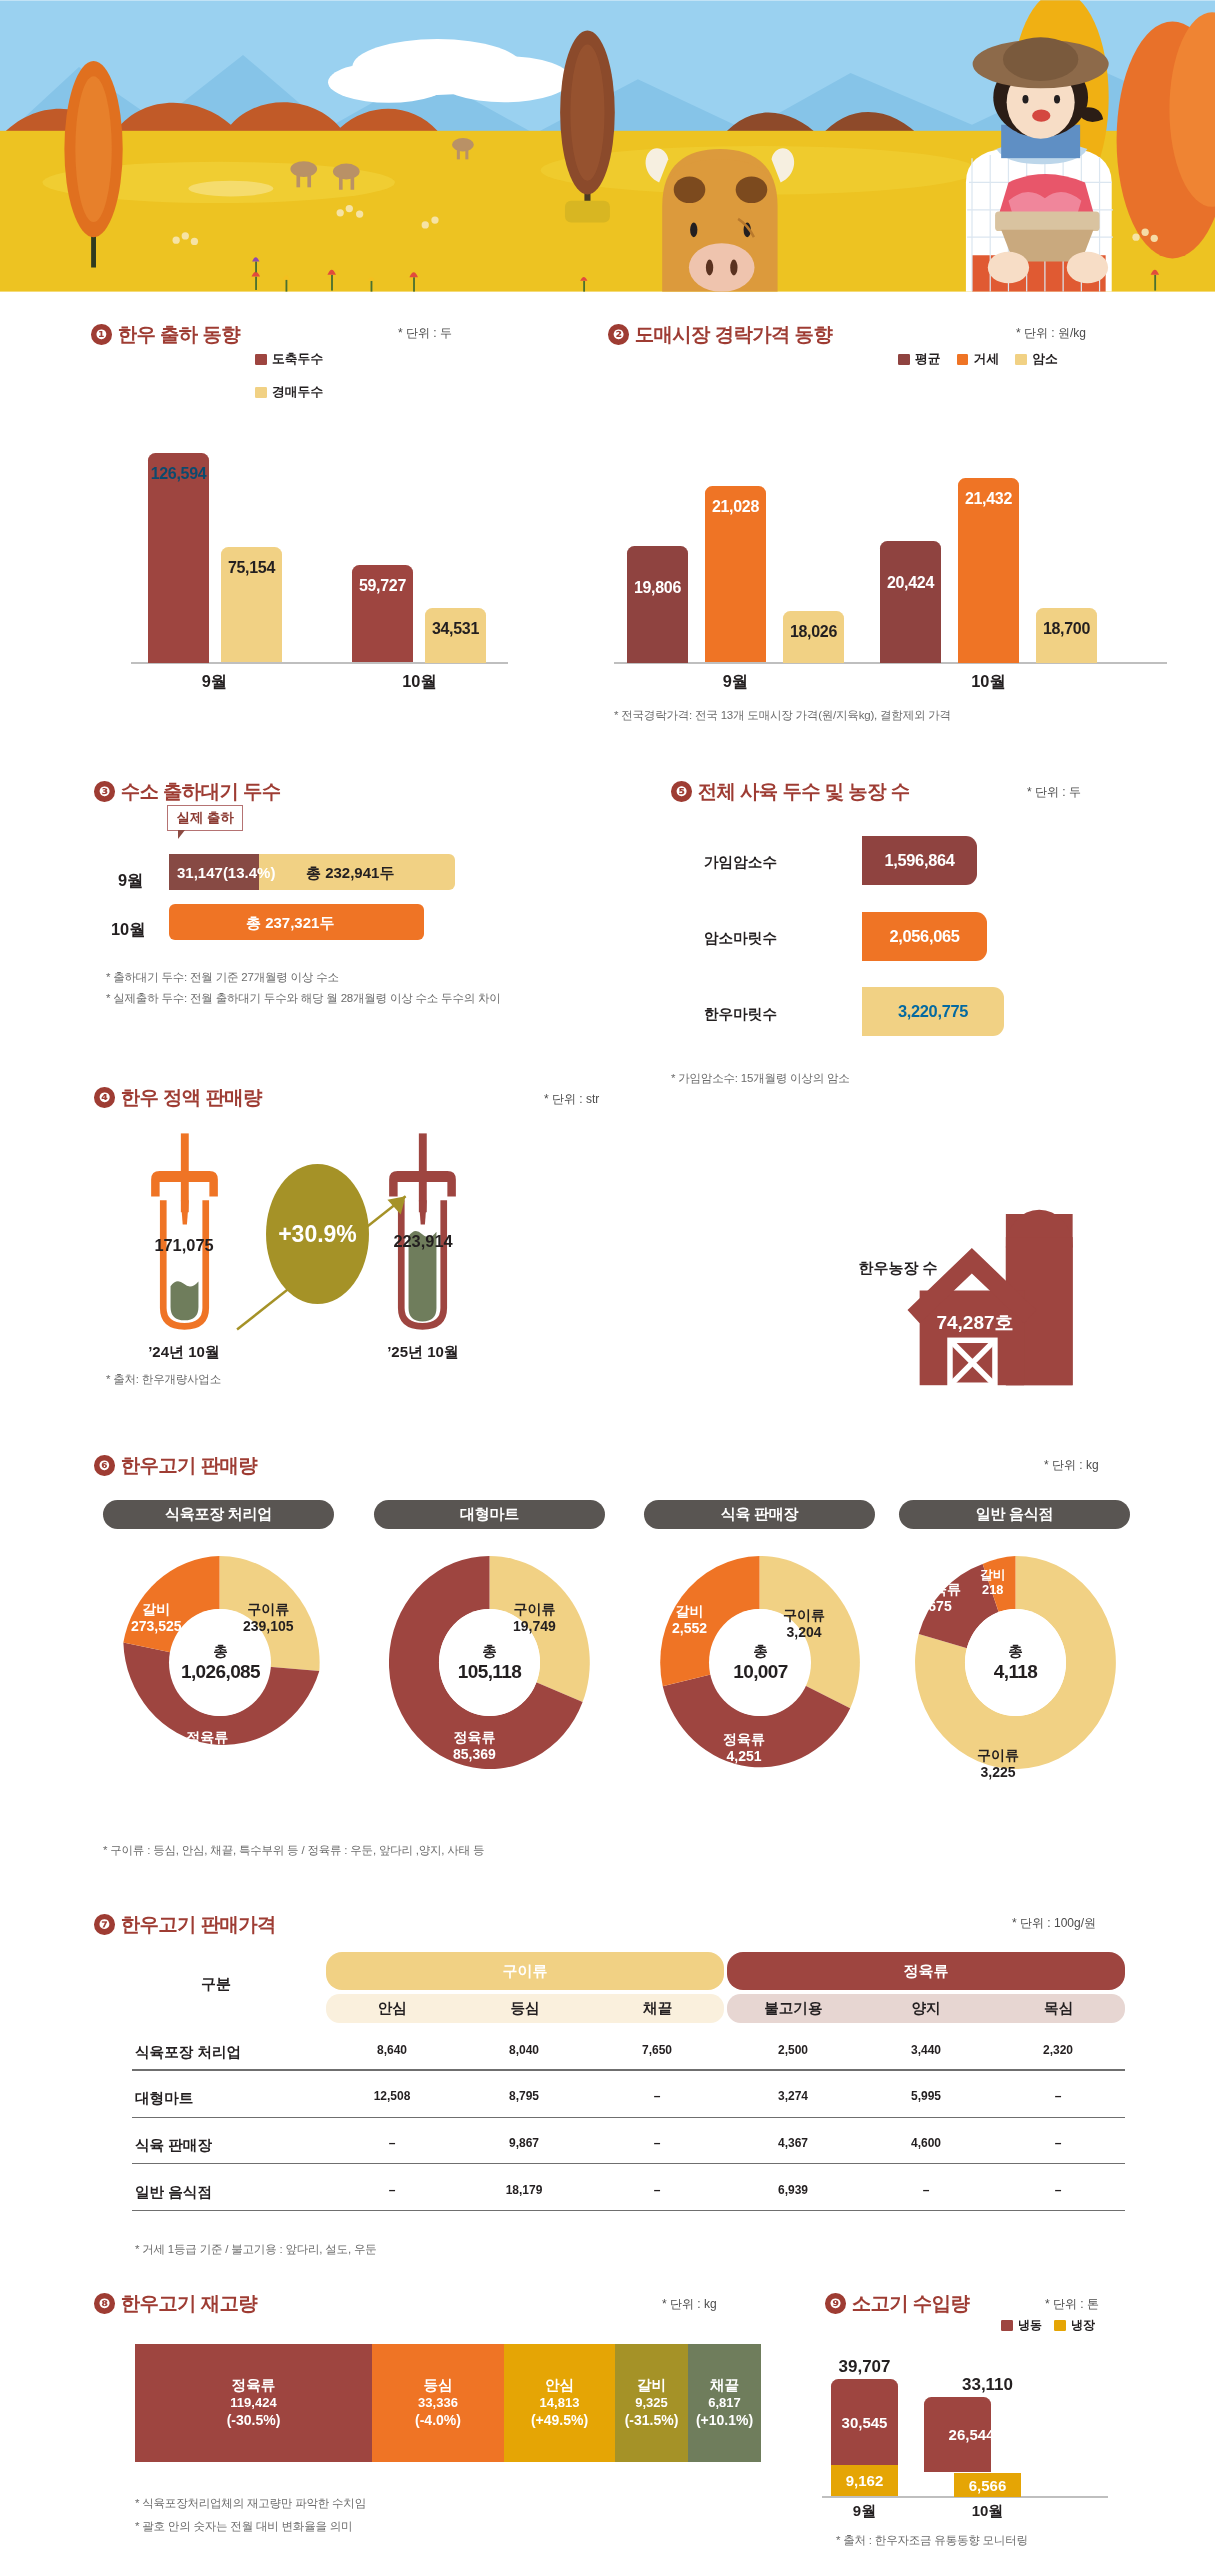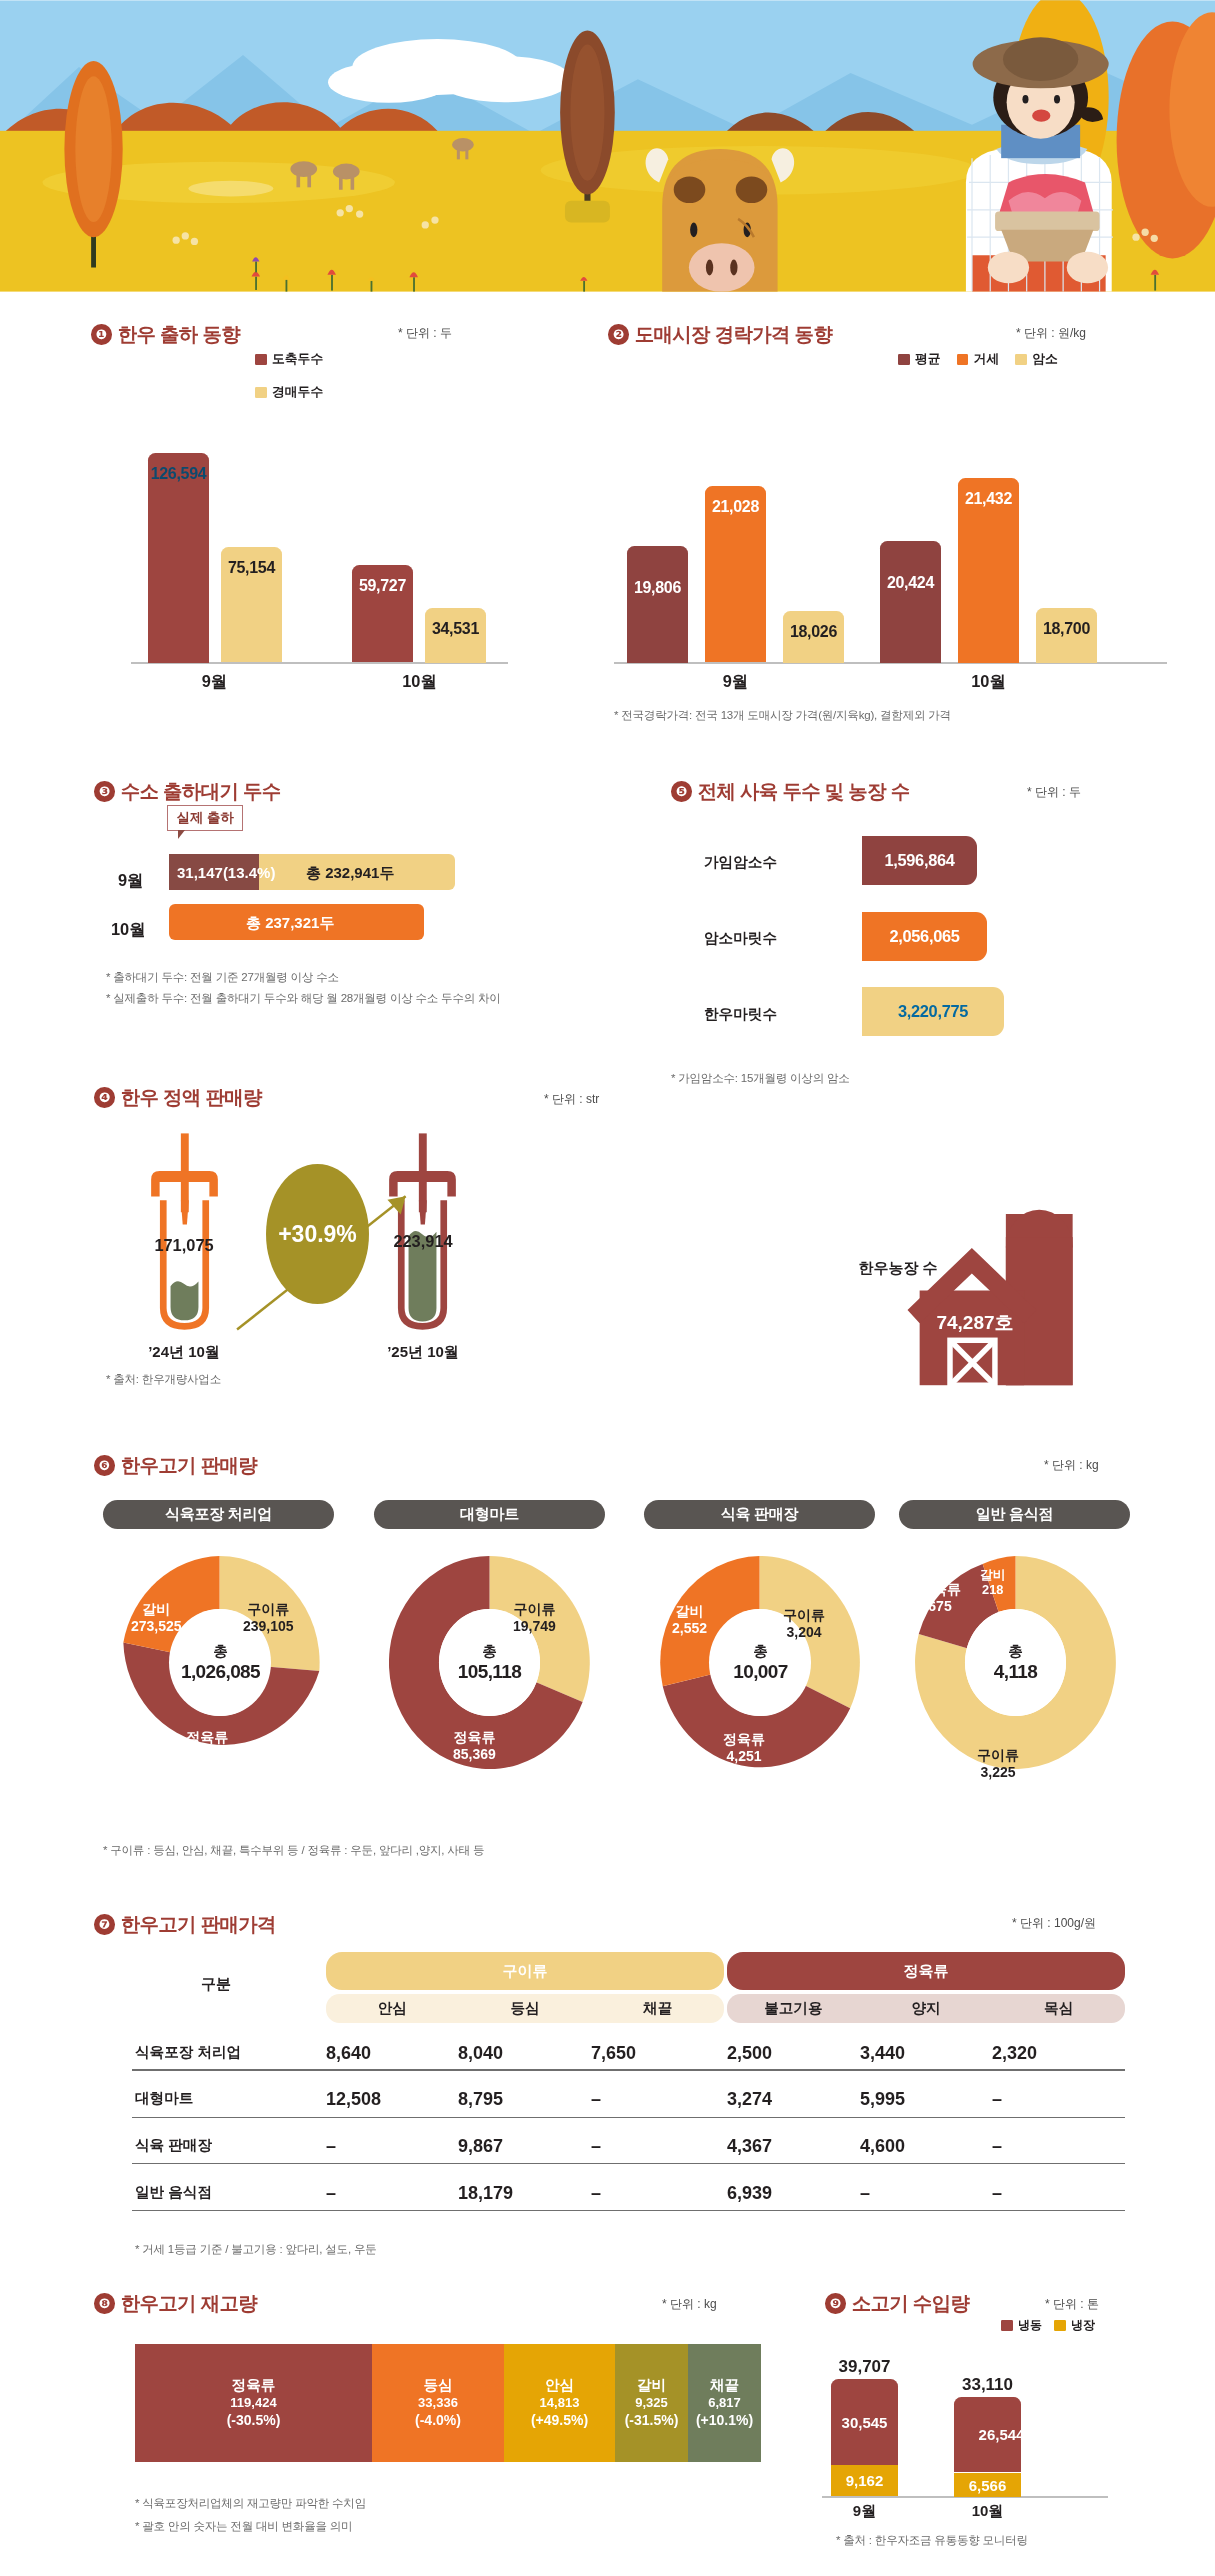--- a/index.html
+++ b/index.html
@@ -90,21 +90,21 @@
   .dlab { position: absolute; text-align: center; font-size: 14px; font-weight: bold; line-height: 1.18; white-space: nowrap; }
 
   
   .t-group { position: absolute; border-radius: 16px; display: flex; align-items: center; justify-content: center;
              color: #fff; font-size: 15px; font-weight: bold; }
   .t-sub { position: absolute; border-radius: 13.4px; display: flex; align-items: center; }
   .t-sub span { flex: 1; text-align: center; font-size: 14.6px; font-weight: bold; color: #231f20; }
   .t-gubun { position: absolute; font-size: 15px; font-weight: bold; }
   .t-line { position: absolute; background: #6f6f6f; }
   .t-rowname { position: absolute; font-size: 14.6px; font-weight: bold; white-space: nowrap; }
-  .t-cell { position: absolute; font-size: 18px; font-weight: bold; }
+  .t-cell { position: absolute; text-align: center; font-size: 12px; font-weight: bold; }
 
   
   .inv-seg { position: absolute; display: flex; flex-direction: column; align-items: center; justify-content: center;
              color: #fff; text-align: center; line-height: 1.28; }
   .inv-n { font-size: 14.6px; font-weight: bold; }
   .inv-v { font-size: 13px; font-weight: bold; }
   .inv-p { font-size: 14px; font-weight: bold; }
 
   
   .s9seg { position: absolute; display: flex; align-items: center; justify-content: center;
@@ -647,20 +647,20 @@
   </div>
 
   <div class="axis" style="left:822px; top:2496px; width:286px;"></div>
 
   <div class="s9total" style="left:831px; top:2357px; width:67px;">39,707</div>
   <div class="s9seg" style="left:831px; top:2379px; width:67px; height:86px; background:#9e4540; border-radius:7.3px 7.3px 0 0;">30,545</div>
   <div class="s9seg" style="left:831px; top:2465px; width:67px; height:31px; background:#e5a505;">9,162</div>
   <div class="xlab" style="left:831px; top:2502px; width:67px; font-size:15px;">9월</div>
 
   <div class="s9total" style="left:954px; top:2375px; width:67px;">33,110</div>
-  <div class="s9seg" style="left:954px; top:2397px; width:67px; height:75px; background:#9e4540; border-radius:7.3px 7.3px 0 0;padding-left:28px;">26,544</div>
+  <div class="s9seg" style="left:924px; top:2397px; width:67px; height:75px; background:#9e4540; border-radius:7.3px 7.3px 0 0;padding-left:28px;">26,544</div>
   <div class="s9seg" style="left:954px; top:2473px; width:67px; height:24px; background:#e5a505;">6,566</div>
   <div class="xlab" style="left:954px; top:2502px; width:67px; font-size:15px;">10월</div>
 
   <div class="note" style="left:836px; top:2533px;">* 출처 : 한우자조금 유통동향 모니터링</div>
 
 </div>
 
 
 </body></html>

